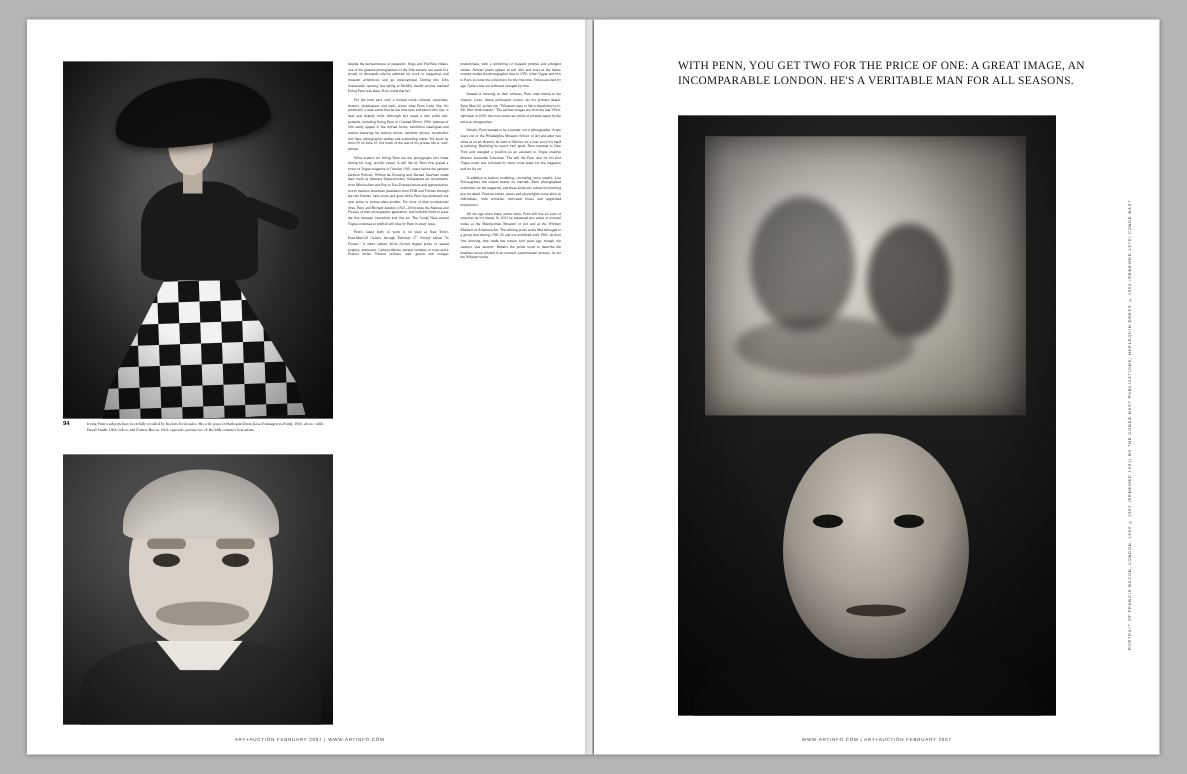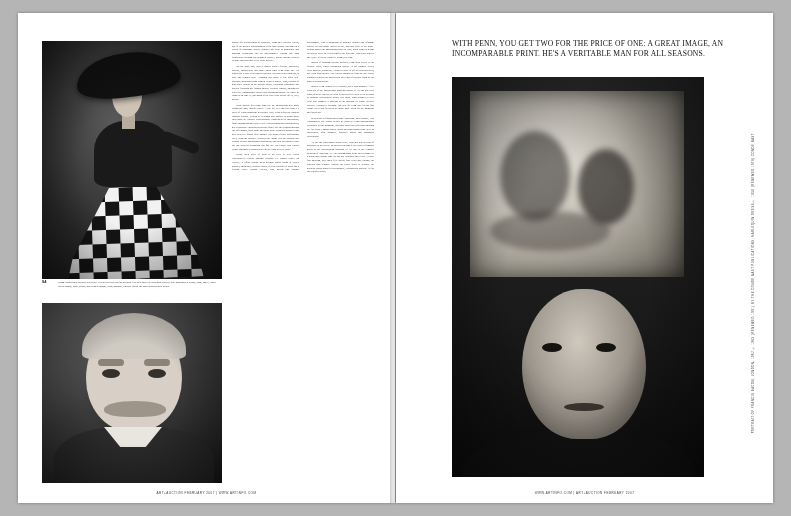--- a/index.html
+++ b/index.html
@@ -365,21 +365,21 @@
       <p>All the age when many artists retire, Penn still has all sorts of surprises up his sleeve. In 2002 he presented two series of unusual nudes at the Metropolitan Museum of Art and at the Whitney Museum of American Art. The striking prints at the Met belonged to a group shot during 1949–50 and not exhibited until 1980. At their first showing, they made few waves; four years ago, though, the reaction was seismic: Rubaiis the polite word to describe the headless torsos printed in an unusual, experimental process. As for the Whitney works,</p>
     </div>
 
     <div class="footer-left">ART+AUCTION FEBRUARY 2007 | WWW.ARTINFO.COM</div>
   </div>
 
   <div class="gutter"></div>
 
   <div class="page" id="page-right">
 
-    <div class="headline">WITH PENN, YOU GET TWO FOR THE PRICE OF ONE: A GREAT IMAGE, AN INCOMPARABLE PRINT. HE'S A VERITABLE MAN FOR ALL SEASONS.</div>
+    <div class="headline">WITH PENN, YOU GET TWO FOR THE PRICE OF ONE: A GREAT IMAGE, AN INCOMPARABLE LONDON. HE'S A VERITABLE MAN FOR ALL SEASONS.</div>
 
     <div id="photo-penn">
       <div class="penn-bg"></div>
       <div class="penn-canvas">
         <div class="canvas-smudge" style="left:30px; top:40px; width:70px; height:90px;"></div>
         <div class="canvas-smudge" style="left:108px; top:58px; width:56px; height:76px; background:rgba(30,28,25,0.65);"></div>
         <div class="canvas-smudge" style="left:20px; top:120px; width:120px; height:40px; background:rgba(60,56,50,0.45);"></div>
       </div>
       <div class="penn-shoulder"></div>
       <div class="penn-face"></div>

